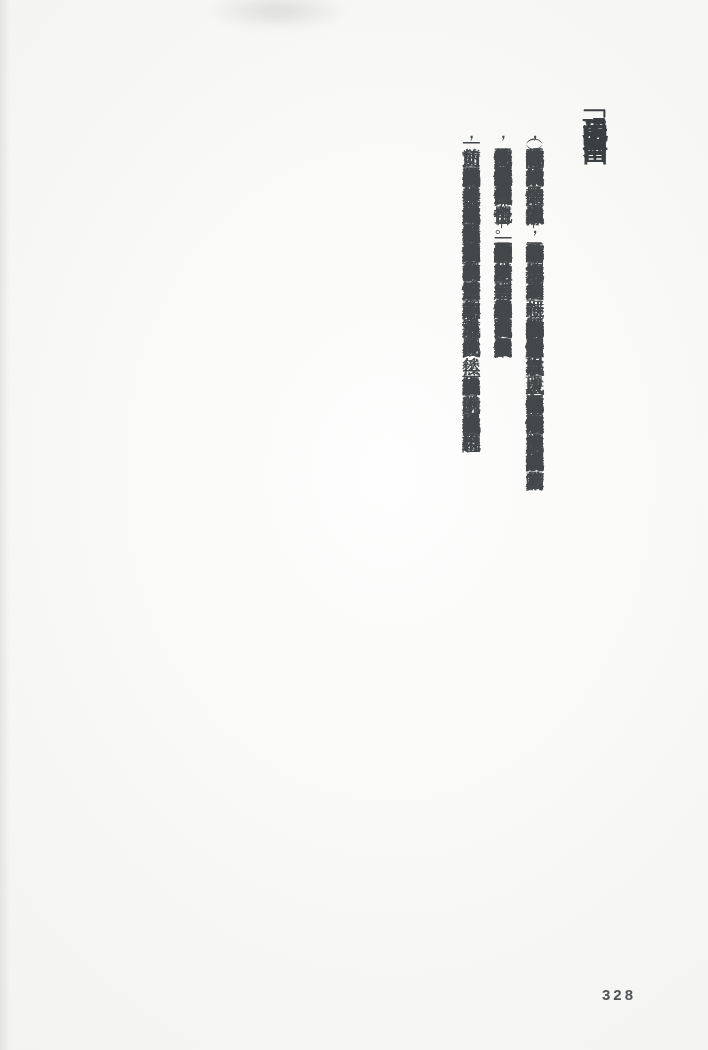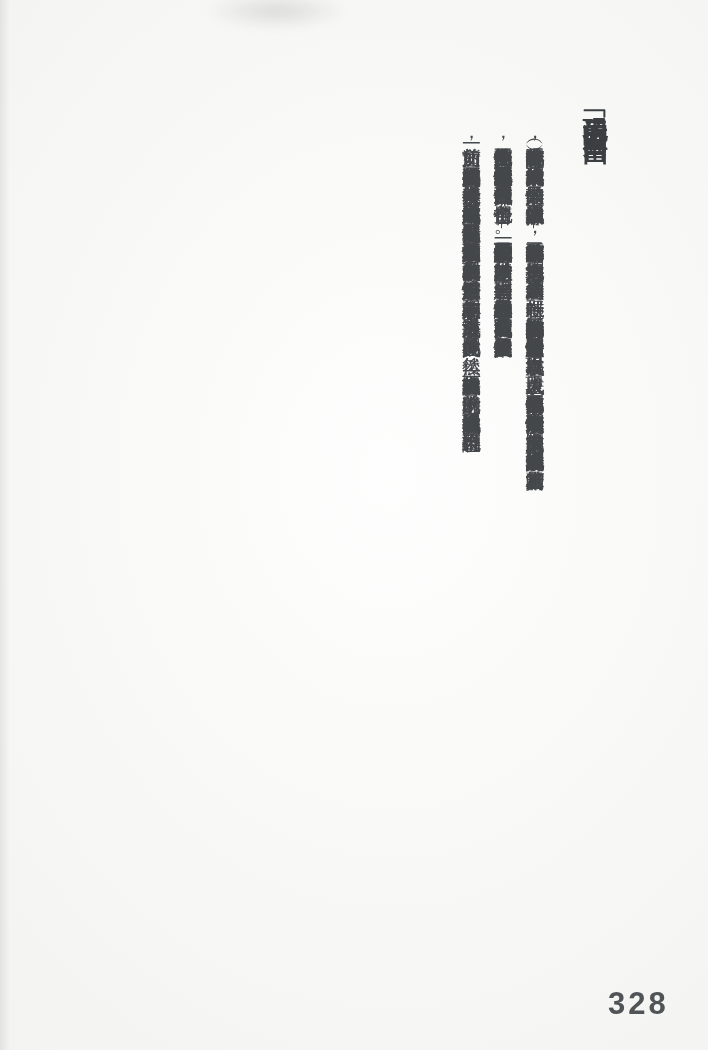--- a/index.html
+++ b/index.html
@@ -63,24 +63,23 @@
     margin: 0;
     padding: 0;
     text-indent: 2em;
   }
   .page-number {
     position: absolute;
     left: 602px;
     top: 986px;
     font-family: "Liberation Sans", "DejaVu Sans", sans-serif;
     font-weight: bold;
-    font-size: 31px;
+    font-size: 15px;
     letter-spacing: 3px;
     color: #515457;
-    margin-left: 6px;
   }
 </style>
 </head>
 <body>
 
 <div class="page">
   <div class="smudge"></div>
   <div class="edge-shade-left"></div>
 
   <h1 class="chapter-title">表現的「自由」與「不自由」</h1>

